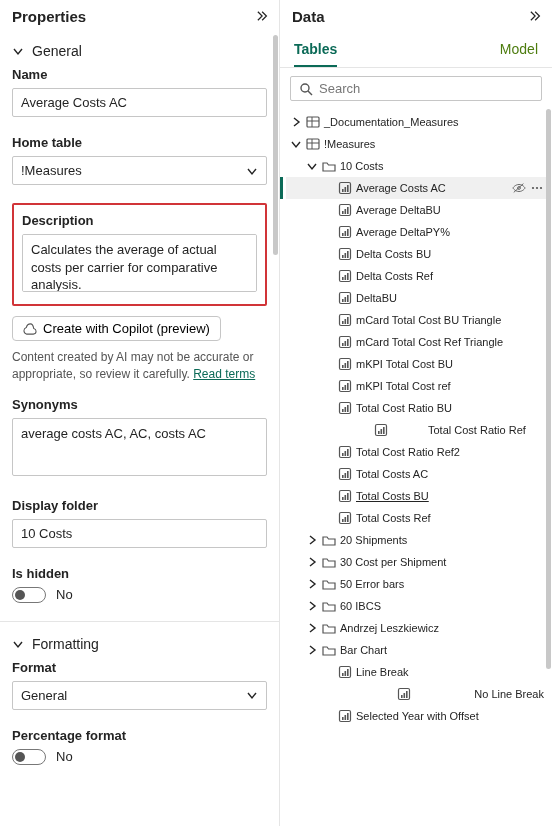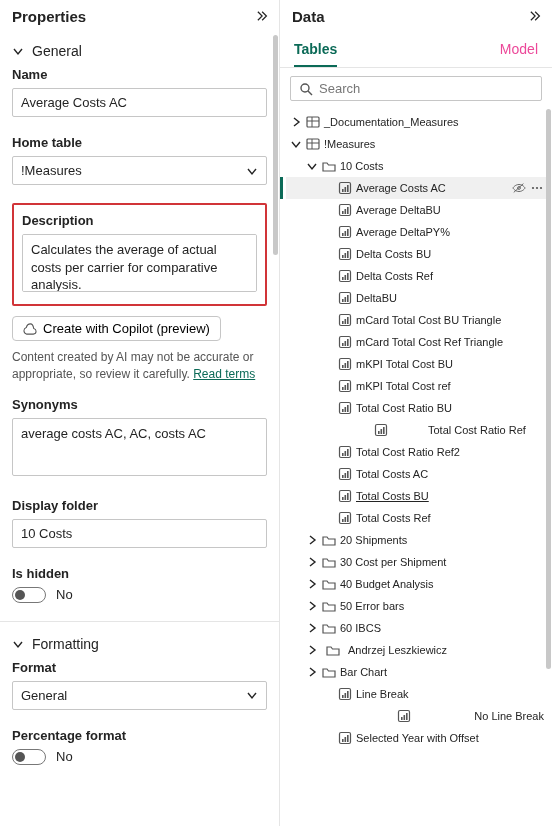--- a/index.html
+++ b/index.html
@@ -23,21 +23,21 @@
 .desc-block .label { margin-bottom: 6px; font-weight:600; }
 .copilot-btn { display: inline-flex; align-items: center; gap: 6px; border: 1px solid #c6c6c6; border-radius: 4px; padding: 4px 10px; font-size: 13px; background: #fff; cursor: pointer; margin-bottom: 8px; }
 .hint { font-size: 12px; color: #555; line-height: 1.4; margin-bottom: 14px; }
 .hint a { color: #0b6a57; text-decoration: underline; cursor: pointer; }
 .toggle-row { display: flex; align-items: center; gap: 10px; margin-top: 4px; }
 .toggle { width: 34px; height: 16px; border: 1px solid #777; border-radius: 10px; position: relative; background: #fff; }
 .toggle .knob { width: 10px; height: 10px; border-radius: 50%; background: #555; position: absolute; top: 2px; left: 2px; }
 .toggle-label { font-size: 13px; }
 .divider { height: 1px; background: #e5e5e5; margin: 10px -12px 6px -12px; }
 .tabs { display: flex; gap: 22px; padding: 6px 14px 0 14px; font-size: 14px; border-bottom: 1px solid #e5e5e5; justify-content: space-between; }
-.tab { padding: 6px 0 8px 0; color: #ec4899; cursor: pointer; border-bottom: 2px solid transparent; }
+.tab { padding: 6px 0 8px 0; color: #4d7c0f; cursor: pointer; border-bottom: 2px solid transparent; }
 .tab.active { color: #0b6a57; border-bottom-color: #0b6a57; font-weight: 600; }
 .search-wrap { padding: 8px 10px; }
 .search { display: flex; align-items: center; gap: 6px; border: 1px solid #c6c6c6; border-radius: 2px; padding: 4px 8px; font-size: 13px; color: #777; }
 .tree { padding: 2px 4px 10px 6px; font-size: 11px; position: relative; }
 .tree-row { display: flex; align-items: center; gap: 4px; padding: 2px 4px; height: 22px; cursor: pointer; white-space: nowrap; }
 .tree-row.selected { background: #f0f0f0; position: relative; }
 .tree-row.selected::before { content: ""; position: absolute; left: -6px; top: 0; bottom: 0; width: 3px; background: #0b6a57; }
 .tree-row.selected .actions { display: flex; margin-left: auto; gap: 4px; color: #888; }
 .actions { display: none; }
 svg { flex-shrink: 0; }
@@ -378,41 +378,32 @@
             </svg>
             <span>30 Cost per Shipment</span>
           </div>
           <div class="tree-row" style="padding-left: 20px;">
             <svg class="chev" viewBox="0 0 12 12">
               <use href="#chev-right"></use>
             </svg>
             <svg class="icon" viewBox="0 0 14 14">
               <use href="#folder-icon"></use>
             </svg>
-            <span>40 Budget Analysis</span>
-          </div>
-          <div class="tree-row" style="padding-left: 20px;">
-            <svg class="chev" viewBox="0 0 12 12">
-              <use href="#chev-right"></use>
-            </svg>
-            <svg class="icon" viewBox="0 0 14 14">
-              <use href="#folder-icon"></use>
-            </svg>
             <span>50 Error bars</span>
           </div>
           <div class="tree-row" style="padding-left: 20px;">
             <svg class="chev" viewBox="0 0 12 12">
               <use href="#chev-right"></use>
             </svg>
             <svg class="icon" viewBox="0 0 14 14">
               <use href="#folder-icon"></use>
             </svg>
             <span>60 IBCS</span>
           </div>
-          <div class="tree-row" style="padding-left: 20px; gap: 8px;">
+          <div class="tree-row" style="padding-left: 20px;">
             <svg class="chev" viewBox="0 0 12 12">
               <use href="#chev-right"></use>
             </svg>
             <svg class="icon" viewBox="0 0 14 14">
               <use href="#folder-icon"></use>
             </svg>
             <span>Andrzej Leszkiewicz</span>
           </div>
           <div class="tree-row" style="padding-left: 20px;">
             <svg class="chev" viewBox="0 0 12 12">

